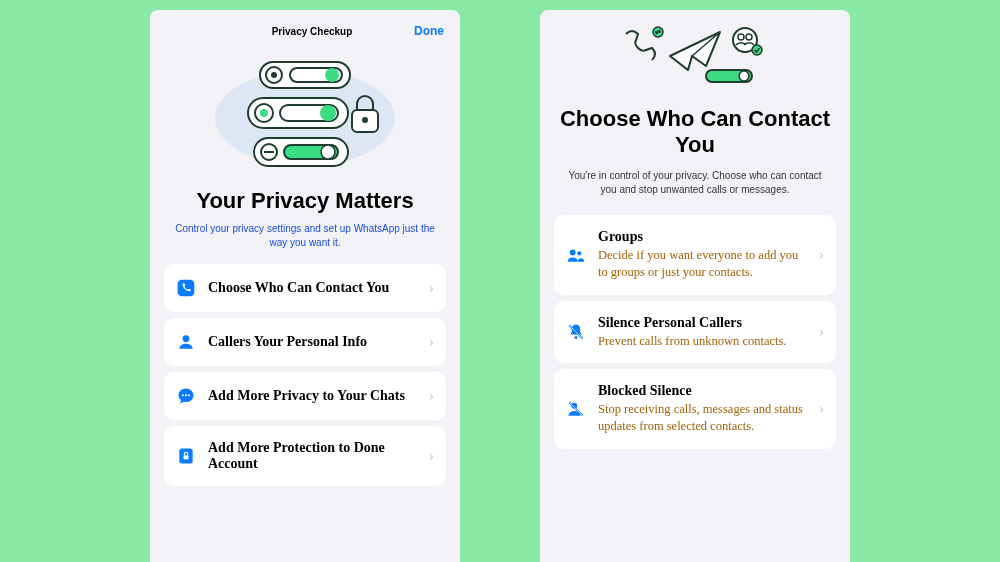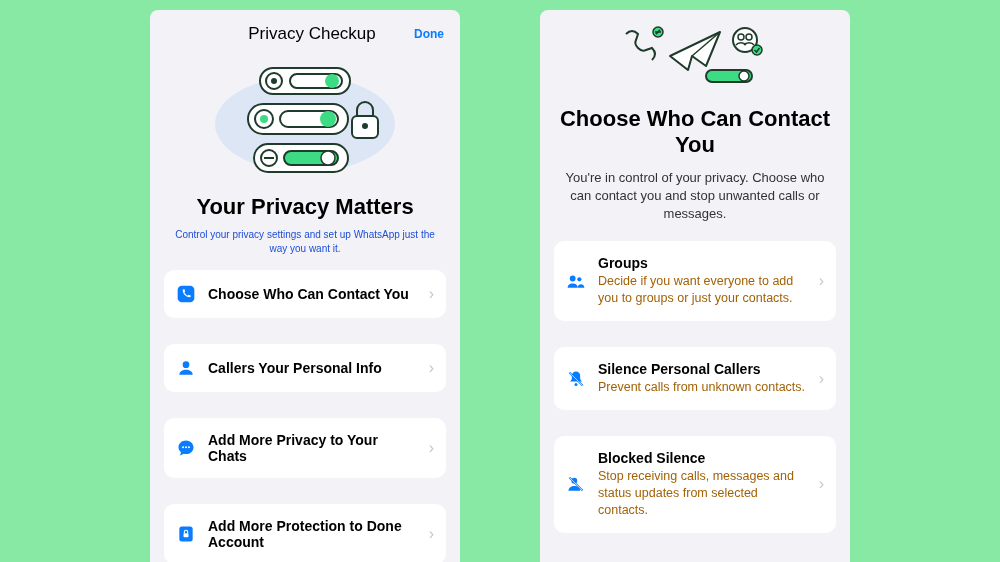--- a/index.html
+++ b/index.html
@@ -23,21 +23,21 @@
     padding: 10px 14px;
     overflow: hidden;
   }
   .navbar {
     display: flex;
     justify-content: space-between;
     align-items: center;
     padding: 4px 2px 10px 2px;
   }
   .nav-spacer { width: 44px; }
-  .nav-title { font-weight: 400; font-size: 17px; color: #000; }
+  .nav-title { font-weight: 700; font-size: 10px; color: #000; }
   .nav-done { color: #0a7cff; font-weight: 600; font-size: 12px; }
   .hero {
     text-align: center;
     margin-bottom: 14px;
   }
   .hero-img {
     display: flex;
     justify-content: center;
     margin-bottom: 10px;
   }
@@ -49,21 +49,22 @@
   }
   .hero-sub {
     font-size: 10px;
     color: #1d4ed8;
     line-height: 1.4;
     padding: 0 10px;
   }
   .list {
     display: flex;
     flex-direction: column;
-    gap: 26px;
+    gap: 6px;
+    font-family: Liberation Serif, serif;
   }
   .item {
     background: #fff;
     border-radius: 10px;
     padding: 14px 12px;
     display: flex;
     align-items: center;
     gap: 12px;
     cursor: pointer;
   }
@@ -101,21 +102,21 @@
   }
   .hero2-title {
     font-size: 22px;
     font-weight: 700;
     text-align:center;
     color:#000;
     margin-bottom: 10px;
     line-height:1.2;
   }
   .hero2-sub {
-    font-size: 13px;
+    font-size: 10px;
     text-align:center;
     color:#333;
     line-height:1.4;
     padding: 0 6px;
     margin-bottom: 18px;
   }
 </style>
 </head>
 <body>
 

